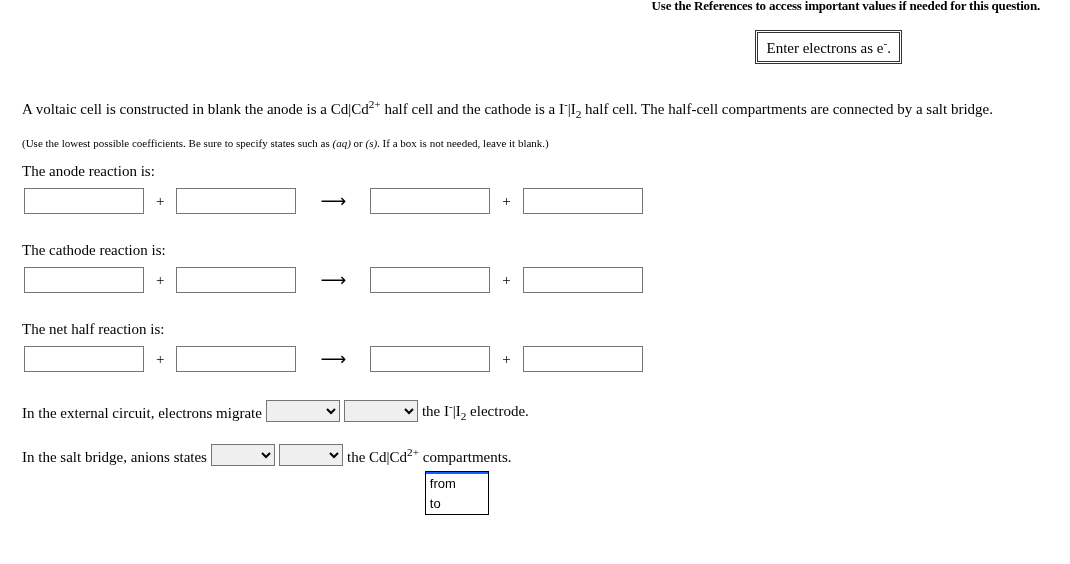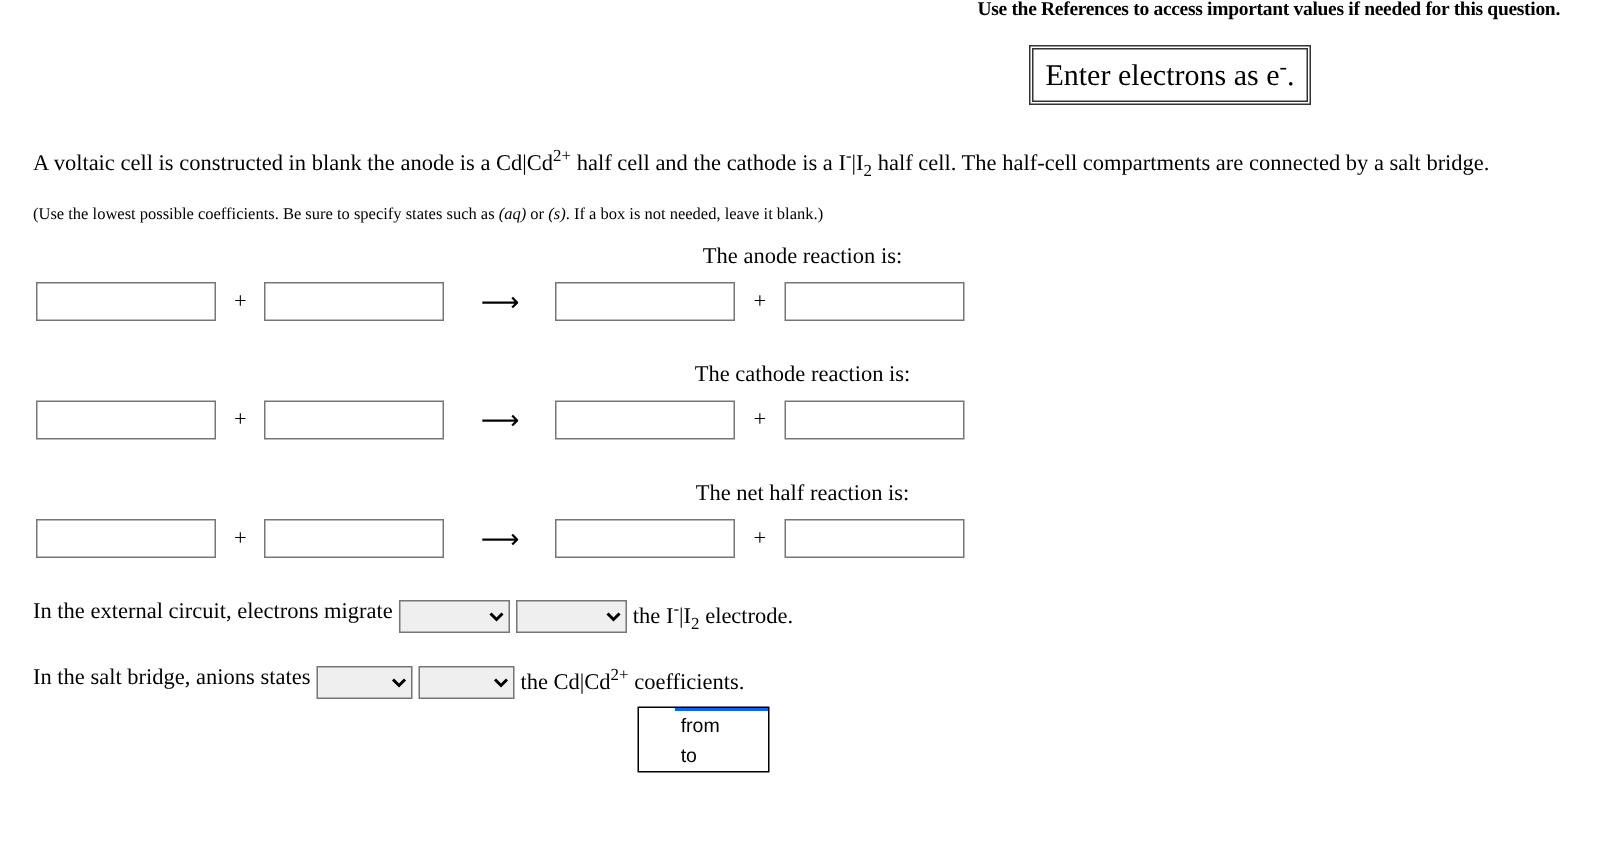--- a/index.html
+++ b/index.html
@@ -17,42 +17,41 @@
       position: absolute;
       top: -2px;
       right: 30px;
       font-weight: bold;
       font-size: 13px;
       letter-spacing: -0.2px;
     }
     .hint-box {
       position: absolute;
       top: 30px;
-      right: 196px;
+      right: 168px;
       border: 3px double #333;
       padding: 4px 8px;
-      font-size: 20px;
+      font-size: 15px;
     }
     .content {
       padding: 20px 22px 0 22px;
       padding-top: 95px;
     }
     .question-text {
       line-height: 1.6;
       margin-bottom: 4px;
     }
     .instr-text {
       font-size: 11px;
       margin-top: 14px;
       margin-bottom: 14px;
     }
     .section-label {
       margin-top: 14px;
       margin-bottom: 8px;
-      text-align: center;
     }
     .equation-row {
       display: flex;
       align-items: center;
       gap: 6px;
       margin-bottom: 28px;
       margin-left: 2px;
     }
     .input-box {
       width: 110px;
@@ -65,21 +64,21 @@
     }
     .plus {
       padding: 0 6px;
     }
     .arrow {
       padding: 0 18px;
       font-size: 18px;
     }
     .migration-row {
       display: flex;
-      align-items: flex-start;
+      align-items: flex-end;
       gap: 4px;
       margin-top: 22px;
       flex-wrap: wrap;
     }
     .sel {
       height: 22px;
       font-family: inherit;
       font-size: 13px;
       border: 1px solid #767676;
       background: #efefef;
@@ -165,23 +164,23 @@
     <span>
       <span> the </span><b><span>I</span><sup>-</sup><span>|I</span><sub>2</sub></b><span> electrode.</span>
     </span>
   </div>
 
   <div class="migration-row">
     <span>In the salt bridge, anions states </span>
     <select class="sel w2"><option></option></select>
     <select class="sel w2" id="open-sel"><option></option></select>
     <span>
-      <span> the </span><b><span>Cd|Cd</span><sup>2+</sup></b><span> coefficients.</span>
+      <span> the </span><b><span>Cd|Cd</span><sup>2+</sup></b><span> compartments.</span>
     </span>
   </div>
 
 </div>
 
-<div class="dropdown-open" id="dd" style="left: 424.781px; top: 471px; width: 62px; padding-left: 24px;">
+<div class="dropdown-open" id="dd" style="left: 424.781px; top: 471px; width: 62px;">
   <div class="opt hl"> </div>
   <div class="opt">from</div>
   <div class="opt">to</div>
 </div>
 
 </body></html>

